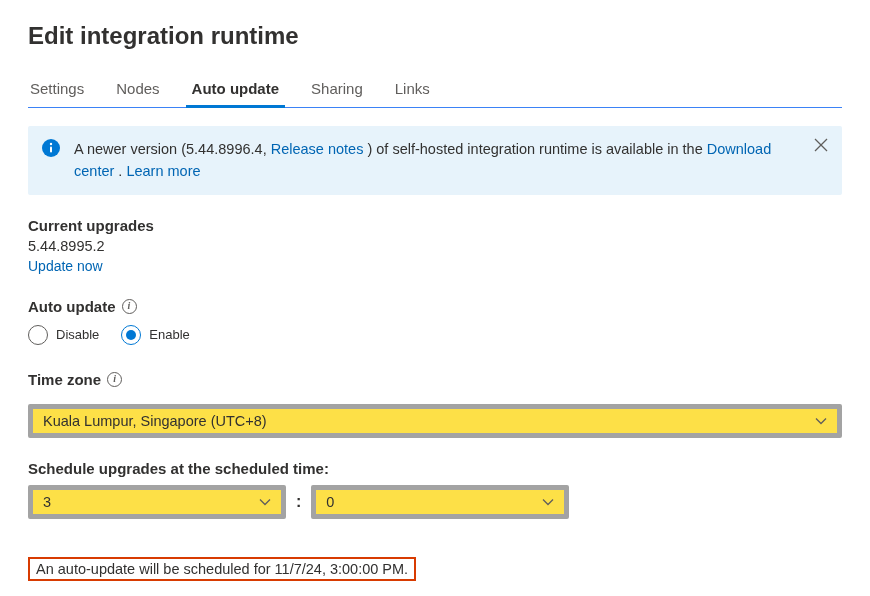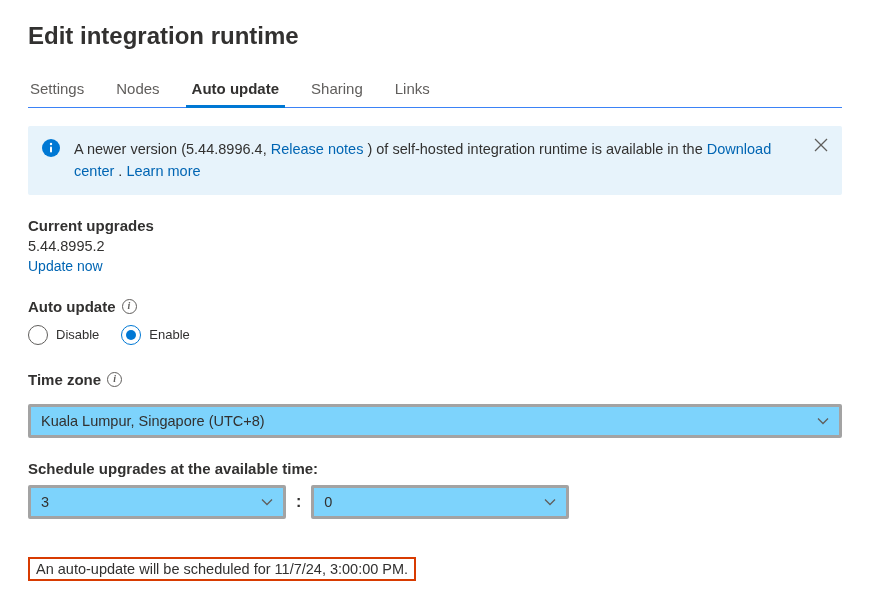--- a/index.html
+++ b/index.html
@@ -129,25 +129,25 @@
       position: absolute;
       top: 4px; left: 4px; right: 4px; bottom: 4px;
       background: #0078d4;
       border-radius: 50%;
     }
     .field-block { margin-bottom: 22px; }
     .select-box {
       display: flex;
       align-items: center;
       justify-content: space-between;
-      border: 3px solid #a3a3a3;
+      border: 5px solid #a3a3a3;
       border-radius: 2px;
       height: 34px;
       padding: 0 10px;
-      background: #7dd3fc;
+      background: #fde047;
       cursor: pointer;
       font-size: 14.5px;
     }
     .select-box.full { width: 100%; max-width: 820px; }
     .chevron {
       color: #605e5c;
     }
     .time-row {
       display: flex;
       align-items: center;
@@ -234,21 +234,21 @@
     <span>Kuala Lumpur, Singapore (UTC+8)</span>
     <span class="chevron">
       <svg width="12" height="12" viewBox="0 0 12 12">
           <path d="M1 3.5 L6 8.5 L11 3.5" fill="none" stroke="#605e5c" stroke-width="1.3"></path>
         </svg>
     </span>
   </div>
 </div>
 
 <div class="field-block">
-  <div class="section-label" style="font-weight:600;">Schedule upgrades at the available time:</div>
+  <div class="section-label" style="font-weight:600;">Schedule upgrades at the scheduled time:</div>
   <div class="time-row">
     <div class="select-box">
       <span>3</span>
       <span class="chevron">
         <svg width="12" height="12" viewBox="0 0 12 12">
             <path d="M1 3.5 L6 8.5 L11 3.5" fill="none" stroke="#605e5c" stroke-width="1.3"></path>
           </svg>
       </span>
     </div>
     <span class="colon">:</span>

